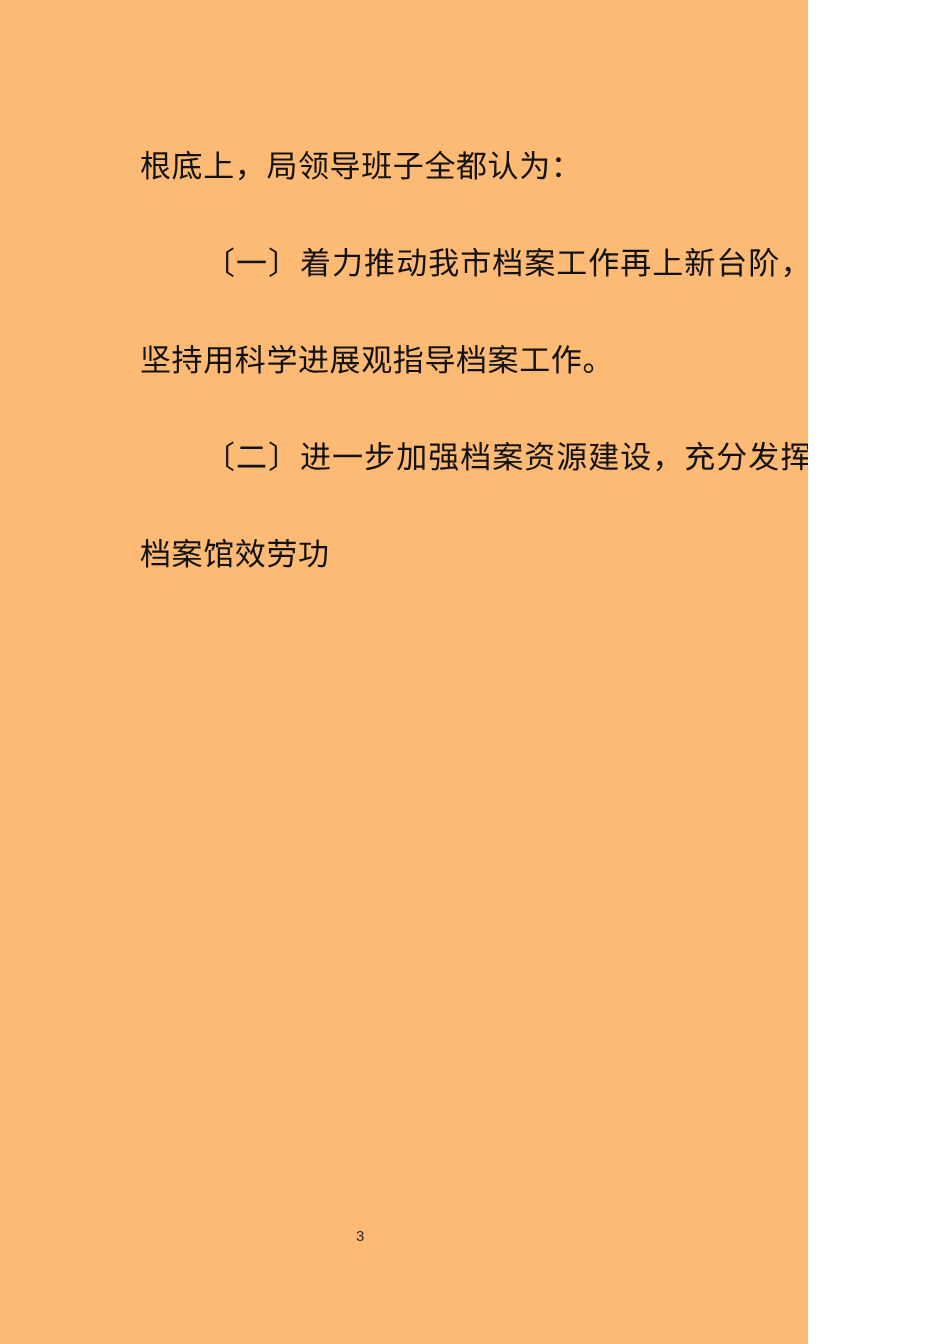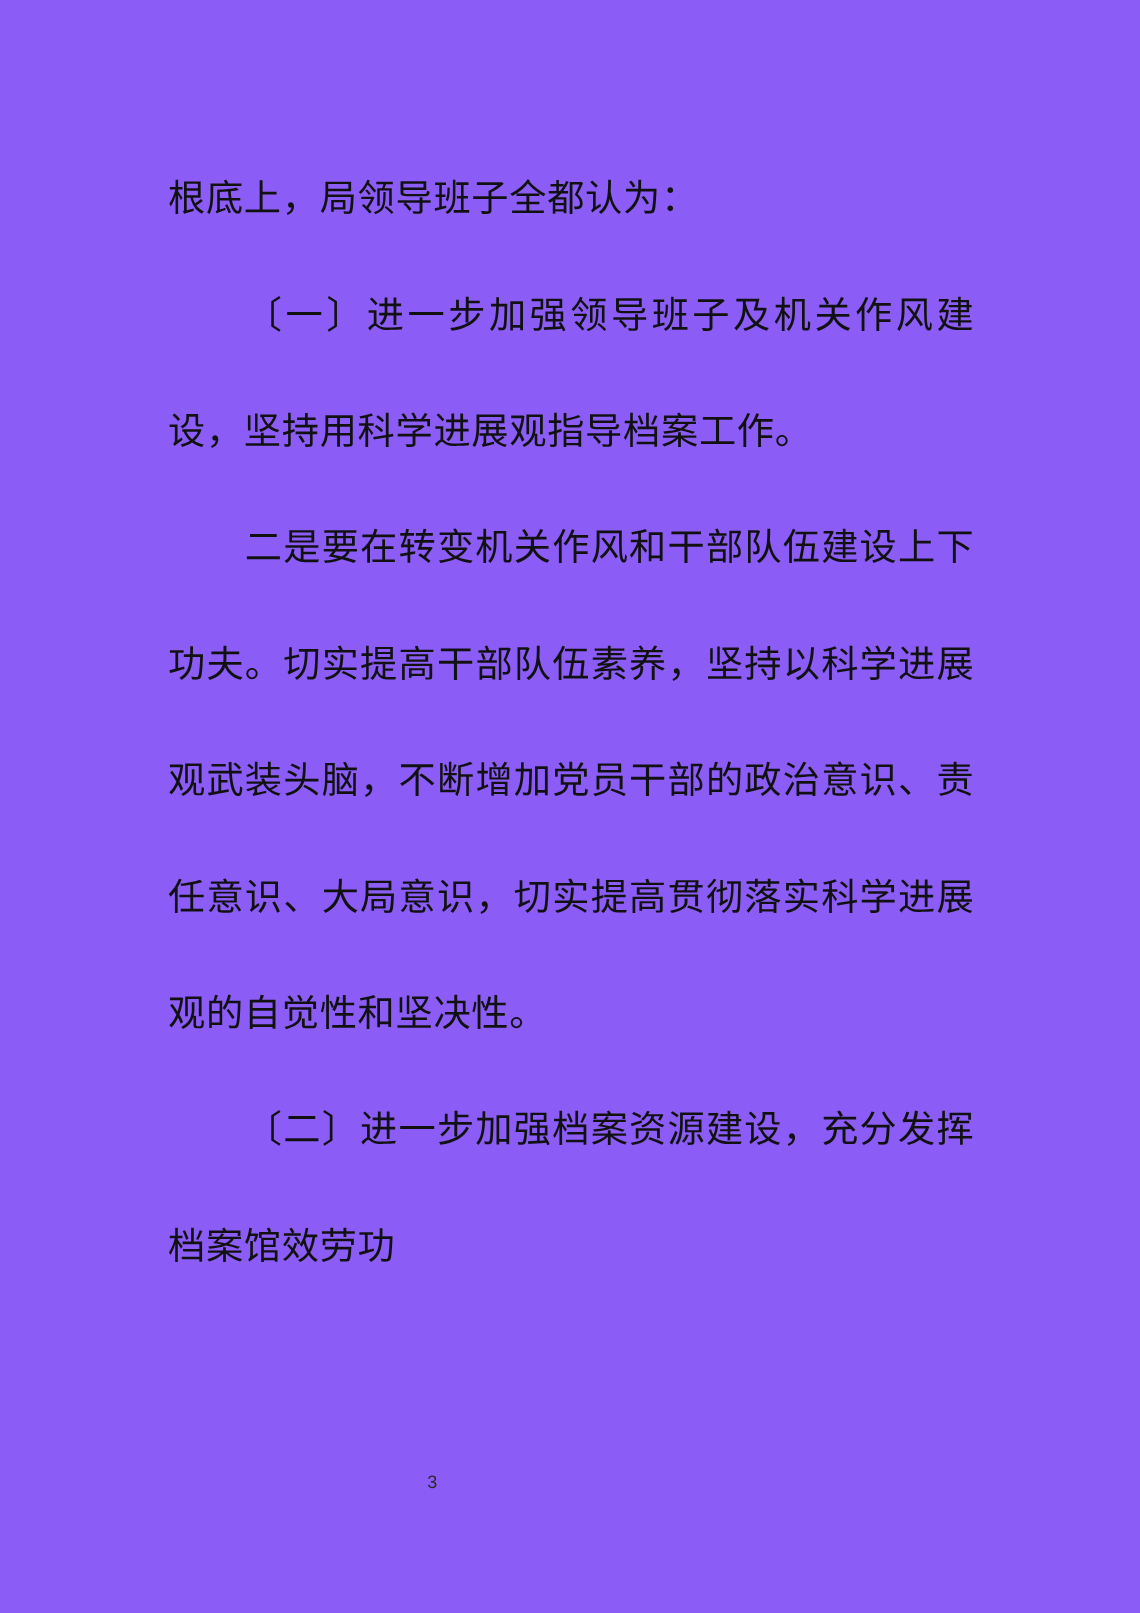--- a/index.html
+++ b/index.html
@@ -10,23 +10,23 @@
   }
 
   body {
     font-family: "DejaVu Serif", serif;
     -webkit-font-smoothing: antialiased;
   }
 
   
   .page-sheet {
     position: relative;
-    width: 950px;
+    width: 808px;
     height: 1344px;
-    background: #8b5cf6;
+    background: #fdba74;
     overflow: hidden;
     box-sizing: border-box;
   }
 
   
   .doc-body {
     position: absolute;
     left: 140px;
     top: 118px;
     width: 672px;
@@ -66,24 +66,23 @@
 </style>
 </head>
 <body>
 
 <div class="page-sheet">
 
   <div class="doc-body">
 
     <p class="doc-para">根底上，局领导班子全都认为：</p>
 
-    <p class="doc-para indent">〔一〕进一步加强领导班子及机关作风建设，坚持用科学进展观指导档案工作。</p>
+    <p class="doc-para indent">〔一〕着力推动我市档案工作再上新台阶，坚持用科学进展观指导档案工作。</p>
 
 
-    <p class="doc-para indent">二是要在转变机关作风和干部队伍建设上下功夫。切实提高干部队伍素养，坚持以科学进展观武装头脑，不断增加党员干部的政治意识、责任意识、大局意识，切实提高贯彻落实科学进展观的自觉性和坚决性。</p>
 
     <p class="doc-para indent">〔二〕进一步加强档案资源建设，充分发挥档案馆效劳功</p>
 
   </div>
 
   <div class="page-number">3</div>
 
 </div>
 
 </body></html>

